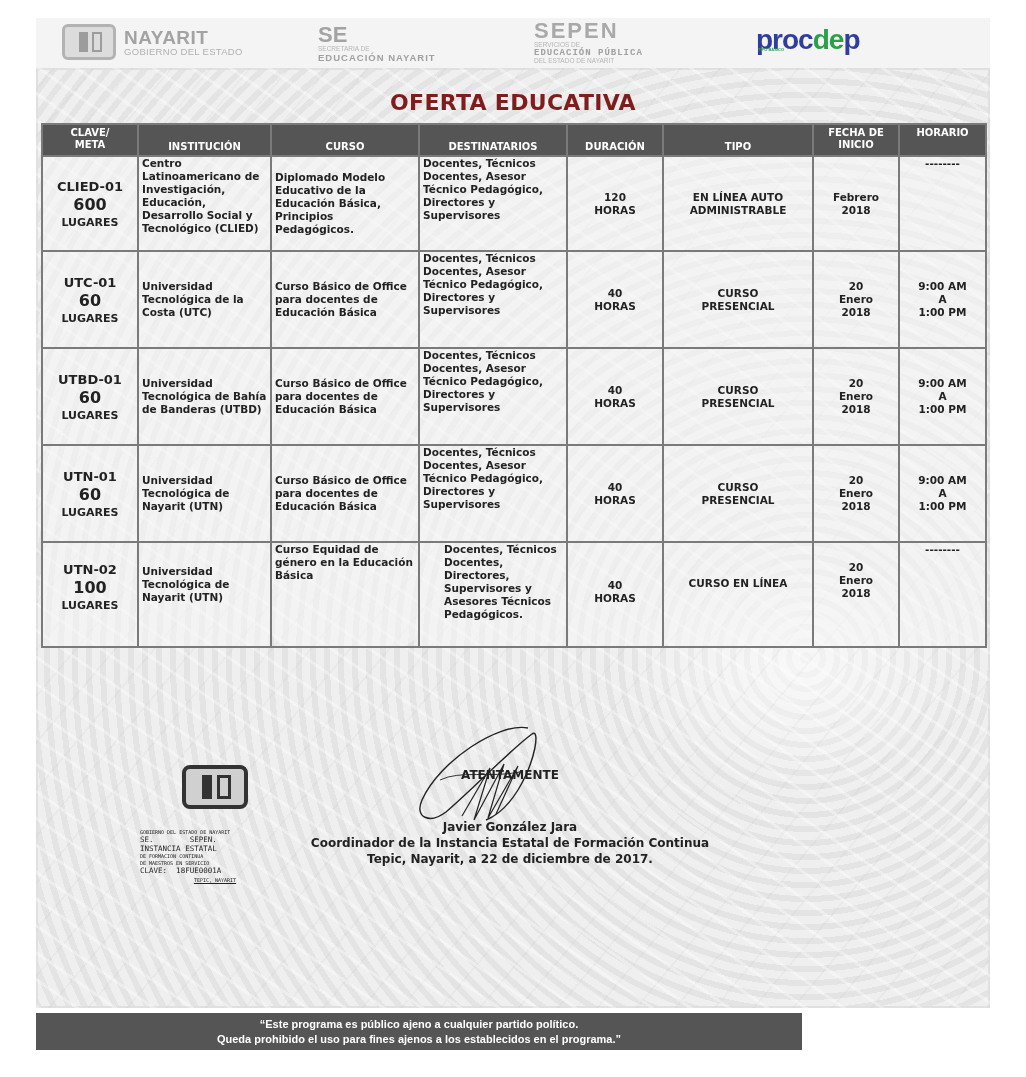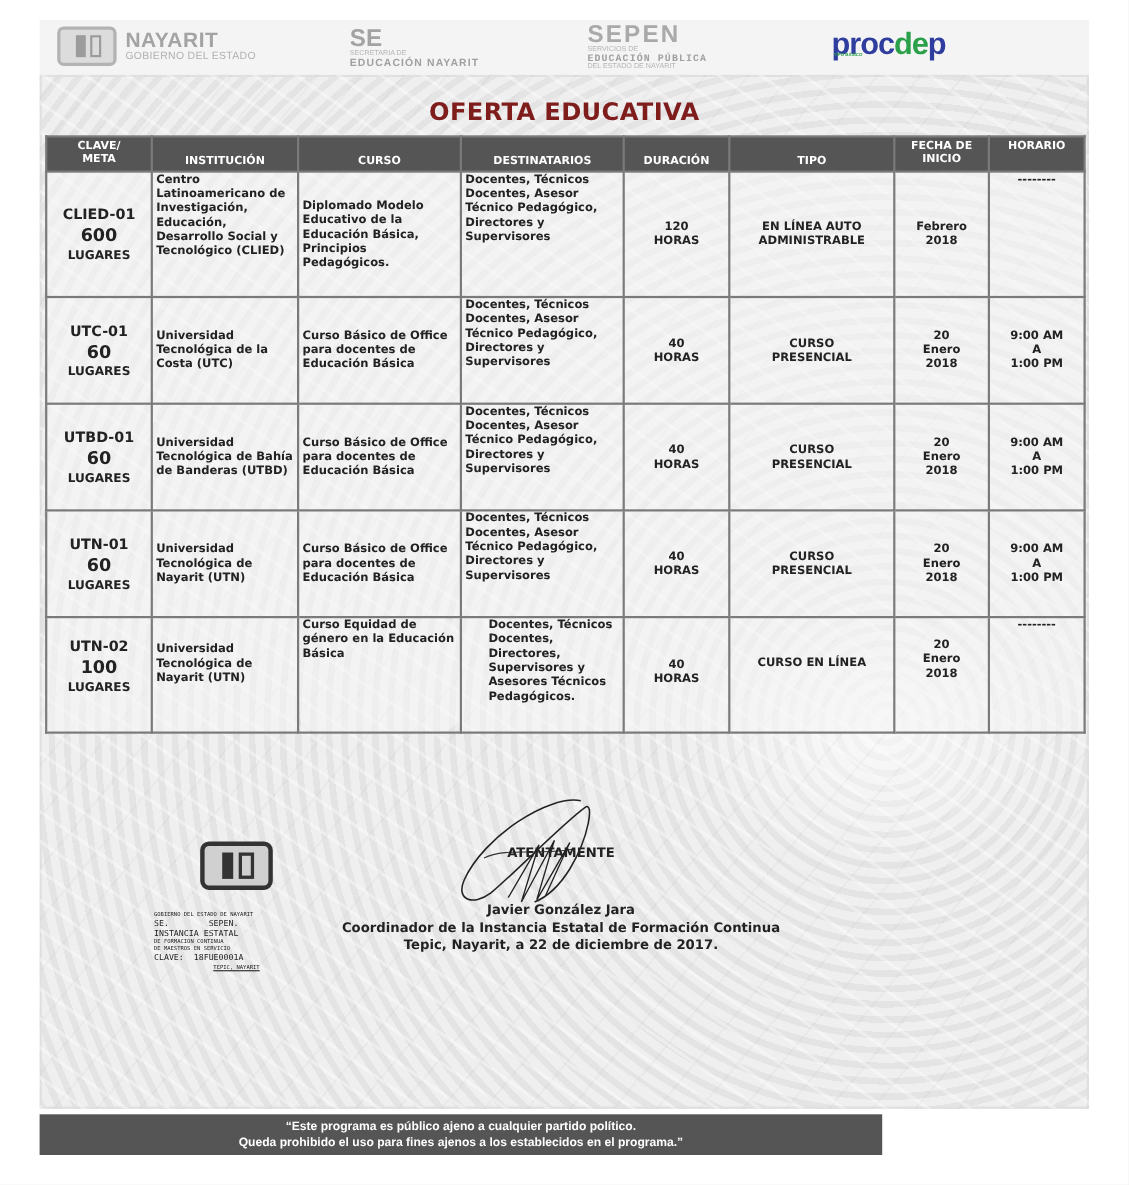--- a/index.html
+++ b/index.html
@@ -7,21 +7,21 @@
     width:1026px; height:1077px; position:relative; overflow:hidden;
     background:#ffffff;
     font-family:"DejaVu Sans", sans-serif;
   }
   
   .logos {
     position:absolute; left:36px; top:18px; width:954px; height:50px;
     background:#f4f4f4;
   }
   .logo { position:absolute; top:6px; color:#a9a9a9; }
-  .logo-nayarit { left:16px; display:flex; align-items:center; }
+  .logo-nayarit { left:26px; display:flex; align-items:center; }
   .crest {
     width:54px; height:36px; border:3px solid #b3b3b3; border-radius:6px;
     box-sizing:border-box; background:#dcdcdc; position:relative;
   }
   .crest::before { content:""; position:absolute; left:14px; top:5px; width:9px; height:20px; background:#9c9c9c; }
   .crest::after  { content:""; position:absolute; left:27px; top:5px; width:10px; height:20px; border:2px solid #9c9c9c; box-sizing:border-box; }
   .nay-text { margin-left:8px; line-height:1; }
   .nay-big { font-family:"Liberation Sans", sans-serif; font-weight:bold; font-size:19px; color:#a3a3a3; letter-spacing:0.5px; }
   .nay-small { font-family:"Liberation Sans", sans-serif; font-size:9.5px; color:#b0b0b0; letter-spacing:0.3px; }
   .logo-se { left:282px; line-height:1; }
@@ -74,21 +74,21 @@
   table.offer th {
     background:#555555; color:#ffffff; font-size:10px; height:32px;
     vertical-align:bottom; text-align:center; line-height:12px; padding-bottom:2px;
   }
   table.offer th.top { vertical-align:top; padding-top:2px; }
   table.offer td {
     background:rgba(245,245,245,0.55); color:#222; font-size:10.5px; line-height:13px;
     text-align:left;
   }
   table.offer tr.r td { height:97px; }
-  table.offer tr.r:first-of-type td { height:114px; }
+  table.offer tr.r:first-of-type td { height:95px; }
   td.clave { text-align:center !important; vertical-align:middle; }
   .clave-code { font-size:13px; line-height:17px; display:block; }
   .clave-num { font-size:16px; line-height:20px; display:block; }
   .clave-lug { font-size:11px; line-height:15px; display:block; }
   td.inst, td.curso { vertical-align:middle; }
   td.inst.t, td.curso.t { vertical-align:top; }
   td.dest { vertical-align:top; line-height:13.3px; }
   td.c { text-align:center !important; vertical-align:middle; font-size:11px; line-height:15px; }
   td.c.t { vertical-align:top; padding-top:24px; }
   td.fecha { font-size:13px; line-height:17px; }

